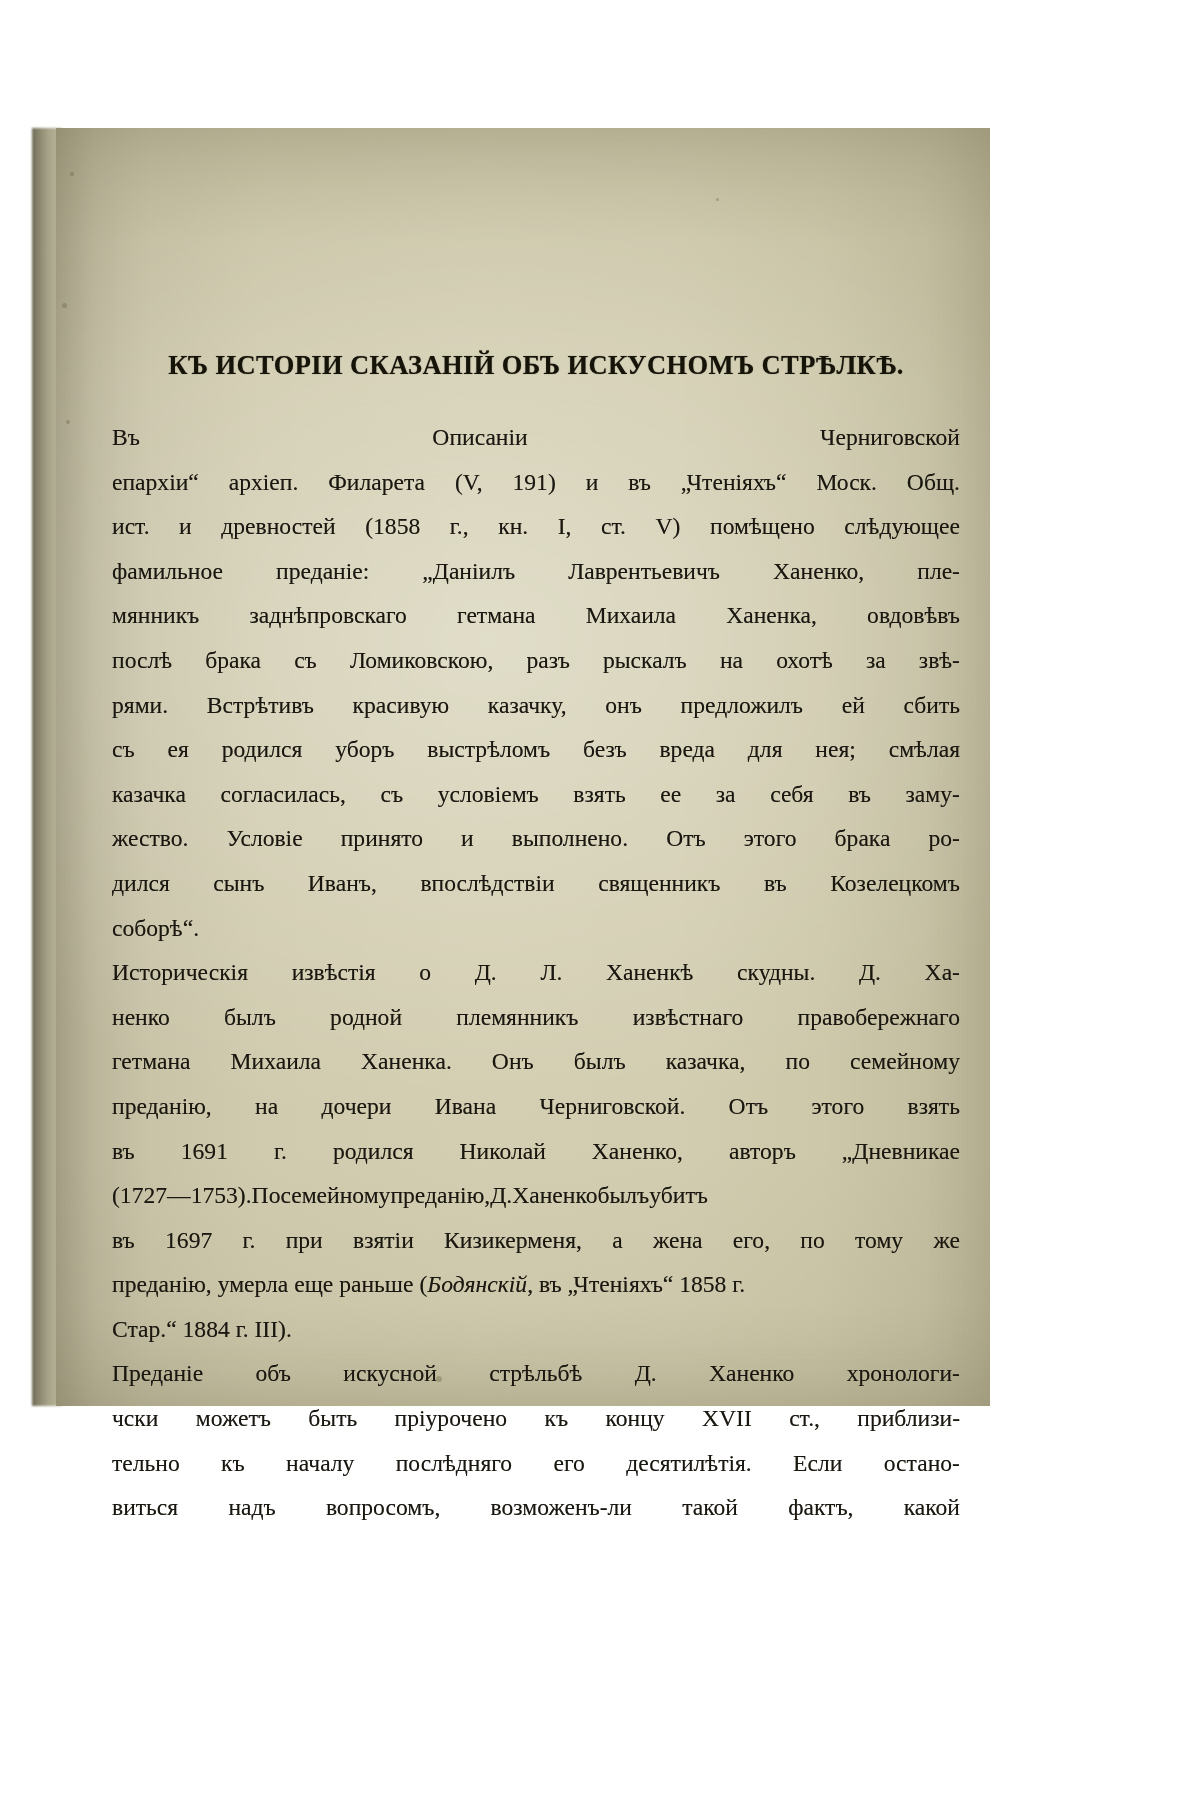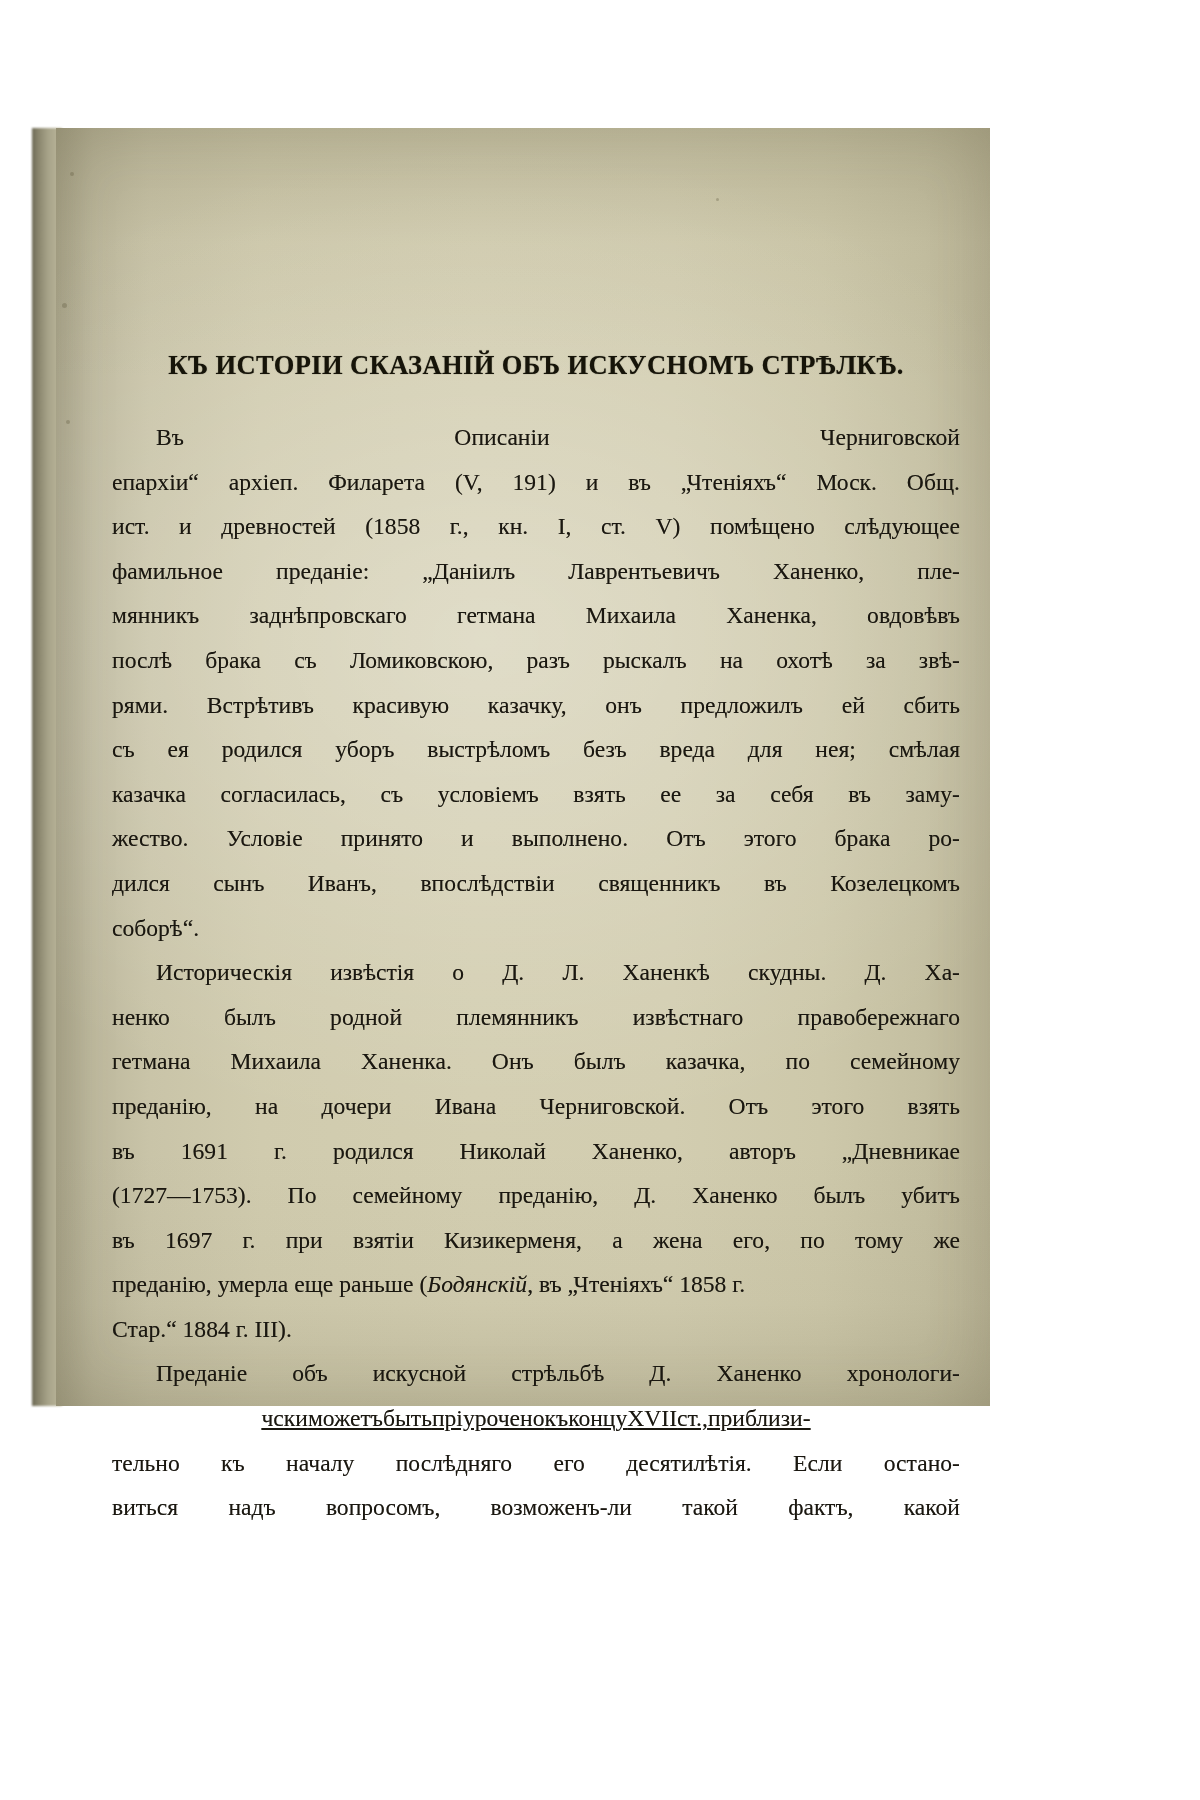--- a/index.html
+++ b/index.html
@@ -122,20 +122,21 @@
   .para + .para { margin-top: 0px; }
 
   .line {
     display: block;
     white-space: nowrap;
   }
   
   .line.j {
     display: flex;
     justify-content: space-between;
+    flex-direction: column;
   }
   .line.j > span { white-space: pre; }
 
   .indent { display: inline-block; width: 44px; }
 
   .it { font-style: italic; }
 
   
   #scan-tint {
     position: absolute;
@@ -213,38 +214,38 @@
       <span class="line j">
           <span style="display: flex; flex: 1 1 0%; justify-content: space-between;"><span>гетмана</span><span>Михаила</span><span>Ханенка.</span><span>Онъ</span><span>былъ</span><span>казачка,</span><span>по</span><span>семейному</span></span>
         </span>
       <span class="line j">
           <span style="display: flex; flex: 1 1 0%; justify-content: space-between;"><span>преданію,</span><span>на</span><span>дочери</span><span>Ивана</span><span>Черниговской.</span><span>Отъ</span><span>этого</span><span>взять</span></span>
         </span>
       <span class="line j">
           <span style="display: flex; flex: 1 1 0%; justify-content: space-between;"><span>въ</span><span>1691</span><span>г.</span><span>родился</span><span>Николай</span><span>Ханенко,</span><span>авторъ</span><span>„Дневникае</span></span>
         </span>
       <span class="line j">
-          <span style="display: flex; flex: 1 1 0%; justify-content: space-between;"><span>(1727—1753).</span><span>По</span><span>семейному</span><span>преданію,</span><span>Д.</span><span>Ханенко</span><span>былъ</span><span>убитъ</span></span>
+          <span style="display: flex; flex: 1 1 0%; justify-content: flex-start;"><span>(1727—1753).</span><span>По</span><span>семейному</span><span>преданію,</span><span>Д.</span><span>Ханенко</span><span>былъ</span><span>убитъ</span></span>
         </span>
       <span class="line j">
           <span style="display: flex; flex: 1 1 0%; justify-content: space-between;"><span>въ</span><span>1697</span><span>г.</span><span>при</span><span>взятіи</span><span>Кизикерменя,</span><span>а</span><span>жена</span><span>его,</span><span>по</span><span>тому</span><span>же</span></span>
         </span>
       <span class="line j">
           <span>преданію, умерла еще раньше (<em class="it">Бодянскій</em>, въ „Чтеніяхъ“ 1858 г.</span>
         </span>
       <span class="line">Стар.“ 1884 г. III).</span>
     </p>
 
     <p class="para">
       <span class="line j">
           <span class="indent"></span>
           <span style="display: flex; flex: 1 1 0%; justify-content: space-between;"><span>Преданіе</span><span>объ</span><span>искусной</span><span>стрѣльбѣ</span><span>Д.</span><span>Ханенко</span><span>хронологи-</span></span>
         </span>
       <span class="line j">
-          <span style="display: flex; flex: 1 1 0%; justify-content: center; text-decoration: underline;"><span>чски</span><span>можетъ</span><span>быть</span><span>пріурочено</span><span>къ</span><span>концу</span><span>XVII</span><span>ст.,</span><span>приблизи-</span></span>
+          <span style="display: flex; flex: 1 1 0%; justify-content: space-between;"><span>чски</span><span>можетъ</span><span>быть</span><span>пріурочено</span><span>къ</span><span>концу</span><span>XVII</span><span>ст.,</span><span>приблизи-</span></span>
         </span>
       <span class="line j">
           <span style="display: flex; flex: 1 1 0%; justify-content: space-between;"><span>тельно</span><span>къ</span><span>началу</span><span>послѣдняго</span><span>его</span><span>десятилѣтія.</span><span>Если</span><span>остано-</span></span>
         </span>
       <span class="line j">
           <span style="display: flex; flex: 1 1 0%; justify-content: space-between;"><span>виться</span><span>надъ</span><span>вопросомъ,</span><span>возможенъ‑ли</span><span>такой</span><span>фактъ,</span><span>какой</span></span>
         </span>
     </p>
 
   </div>

